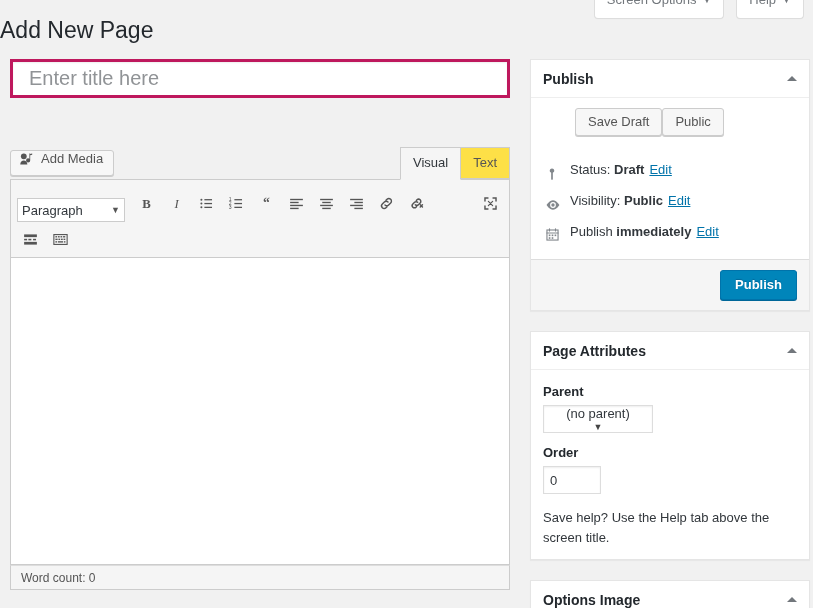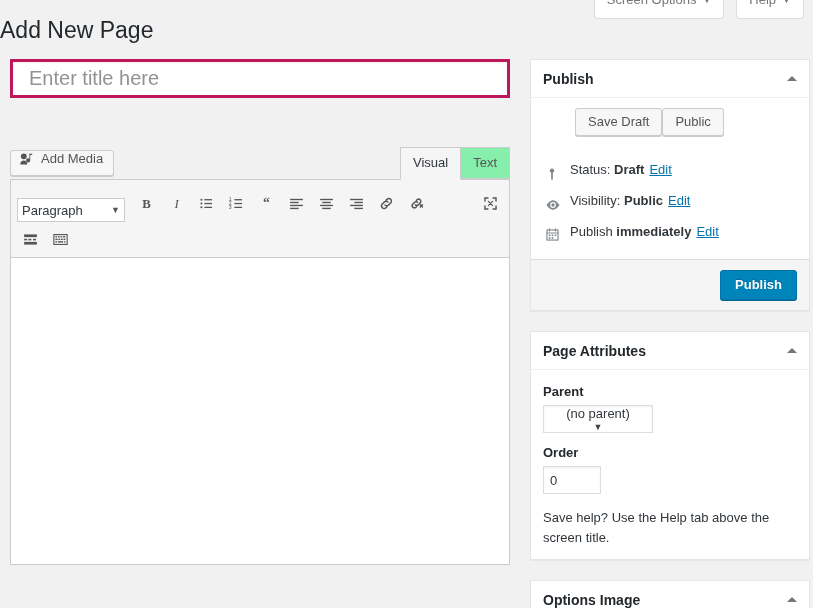--- a/index.html
+++ b/index.html
@@ -82,21 +82,21 @@
   .media-icon { display: inline-block; width: 16px; height: 16px; position: relative; top: 0px; }
 
   .ed-tabs { position: absolute; right: 0; top: 0; display: flex; align-items: flex-end; height: 31px; }
   .ed-tab {
     font-size: 13px; line-height: 1;
     padding: 8px 12px 9px;
     border: 1px solid #ccc;
     cursor: pointer;
     position: relative;
     color: #555;
-    background: #86efac;
+    background: #fde047;
     border-bottom-color: #ccc;
   }
   .ed-tab.active {
     background: #f5f5f5;
     border-bottom-color: #f5f5f5;
     color: #32373c;
     margin-bottom: -1px;
     padding-bottom: 10px;
     z-index: 2;
   }
@@ -410,20 +410,23 @@
                 <rect x="7" y="12" width="6" height="1.6"></rect>
               <rect x="14" y="12" width="1.8" height="1.6"></rect>
             </g>
           </svg>
         </div>
       </div>
     </div>
 
     <div class="ed-body"></div>
 
+    <div class="ed-status">
+      <span>Word count: 0</span>
+    </div>
   </div>
 
   <div class="sidebar">
 
     <div class="postbox">
       <div class="pb-header">
         <h2 class="pb-title">Publish</h2>
         <span class="pb-toggle"></span>
       </div>
       <div class="pb-inside">

